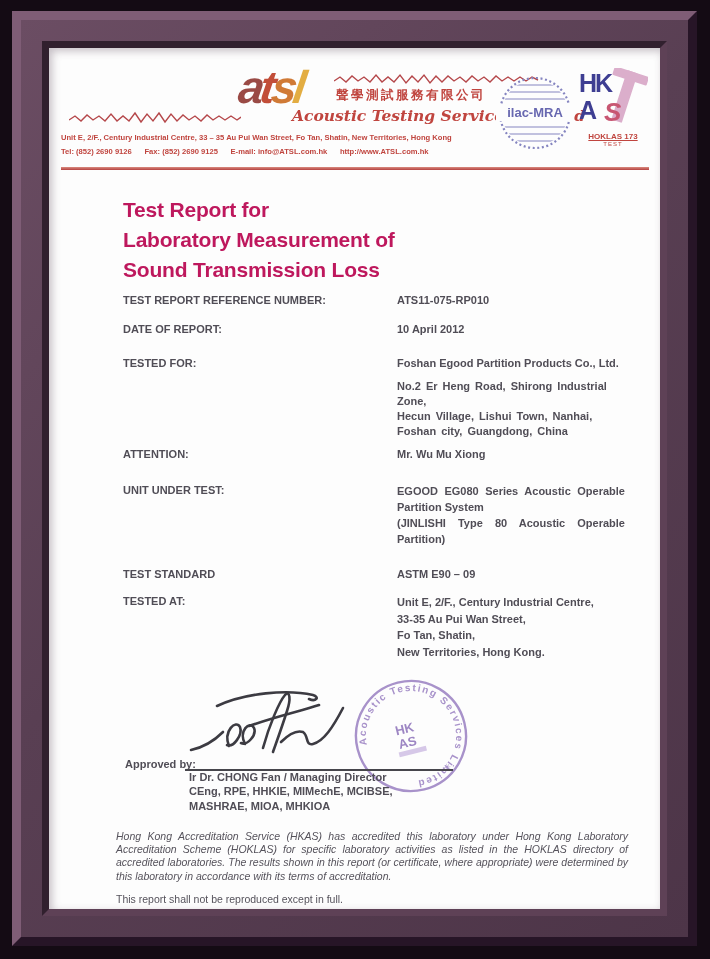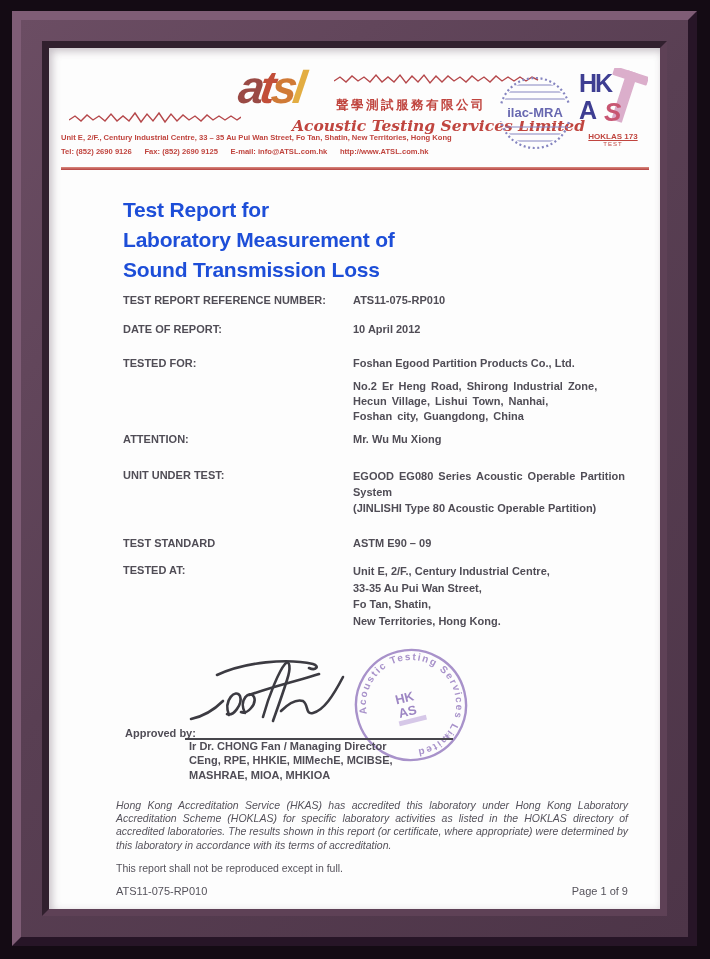--- a/index.html
+++ b/index.html
@@ -25,40 +25,40 @@
 
   
   .doc-header { position:relative; height:125px; }
   .zigzag-left  { position:absolute; left:20px; top:62px; }
   .atsl-logo { position:absolute; left:190px; top:16px; font-size:46px; font-weight:bold; font-style:italic;
                transform:skewX(-8deg); letter-spacing:-4px; line-height:1; }
   .atsl-logo .la { color:#9a4a45; } .atsl-logo .lt { color:#c24e39; }
   .atsl-logo .ls { color:#d07a36; } .atsl-logo .ll { color:#e3ad42; }
   .hdr-names { position:absolute; left:243px; top:24px; width:262px; }
   .zigzag-right { margin-left:42px; display:block; }
-  .chinese-name { margin-left:44px; margin-top:11px; font-family:"DejaVu Serif", serif; font-weight:bold;
+  .chinese-name { margin-left:44px; margin-top:1px; font-family:"DejaVu Serif", serif; font-weight:bold;
                   font-size:12.5px; color:#c0453f; letter-spacing:2.5px; white-space:nowrap; }
   .script-name { margin-top:2px; font-family:"DejaVu Serif", serif; font-style:italic; font-weight:bold;
                  font-size:15.5px; color:#c0453f; white-space:nowrap; }
   .ilac-logo { position:absolute; left:447px; top:26px; }
   .hkas-block { position:absolute; left:528px; top:20px; width:72px; text-align:center; }
   .hoklas-label { font-size:8px; font-weight:bold; color:#c0453f; text-decoration:underline; margin-top:2px; }
   .hoklas-sub { font-size:6px; color:#c0453f; letter-spacing:1px; }
   .hdr-address { position:absolute; left:12px; top:83px; font-size:7.6px; line-height:14px;
                  color:#c0453f; font-weight:bold; white-space:pre; }
   .hdr-rule { position:absolute; left:12px; top:119px; width:588px; height:3px;
               background:linear-gradient(#d98b80,#b5413f); }
 
   
   .report-title { margin:22px 0 0 74px; font-size:21px; font-weight:bold; line-height:30px;
-                  color:#1d4ed8; letter-spacing:-0.2px; }
+                  color:#be185d; letter-spacing:-0.2px; }
 
   
   .fields { margin:8px 0 0 74px; width:502px; font-size:11px; font-weight:bold; }
-  .field-row { display:flex; }
+  .field-row { display:flex;gap:44px; }
   .field-label { width:230px; flex-shrink:0; line-height:14px; }
   .field-value { flex:1; line-height:14px; }
   .preline { white-space:pre-line; }
   .mb15{margin-bottom:15px;} .mb14{margin-bottom:20px;align-items:center;} .mb13{margin-bottom:13px;}
   .mb10{margin-bottom:22px;} .mb9{margin-bottom:9px;align-items:flex-end;} .mb8{margin-bottom:8px;} .mb20{margin-bottom:20px;}
   .addr-block { line-height:15px; word-spacing:2px; }
   .just { text-align:justify; line-height:16px; }
   .lh16 { line-height:16.5px; }
 
   

